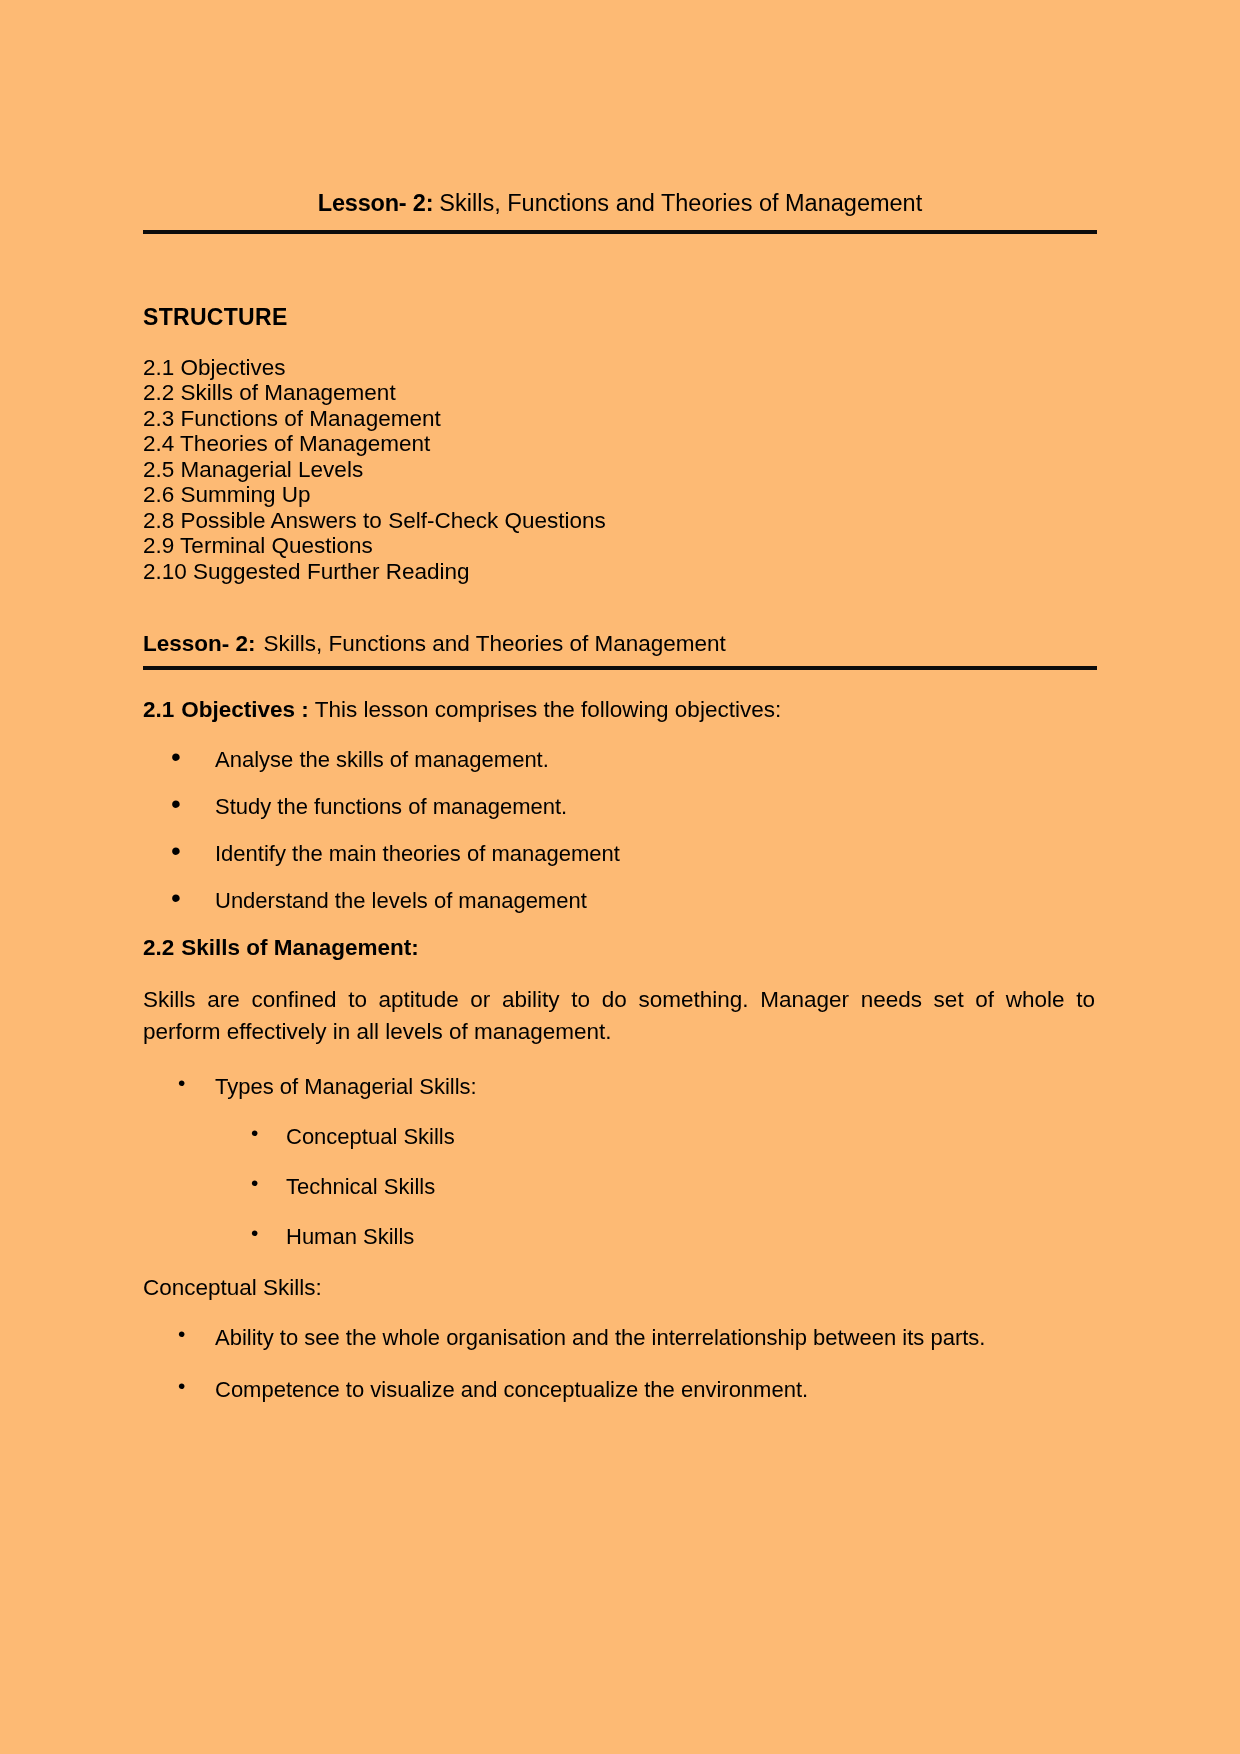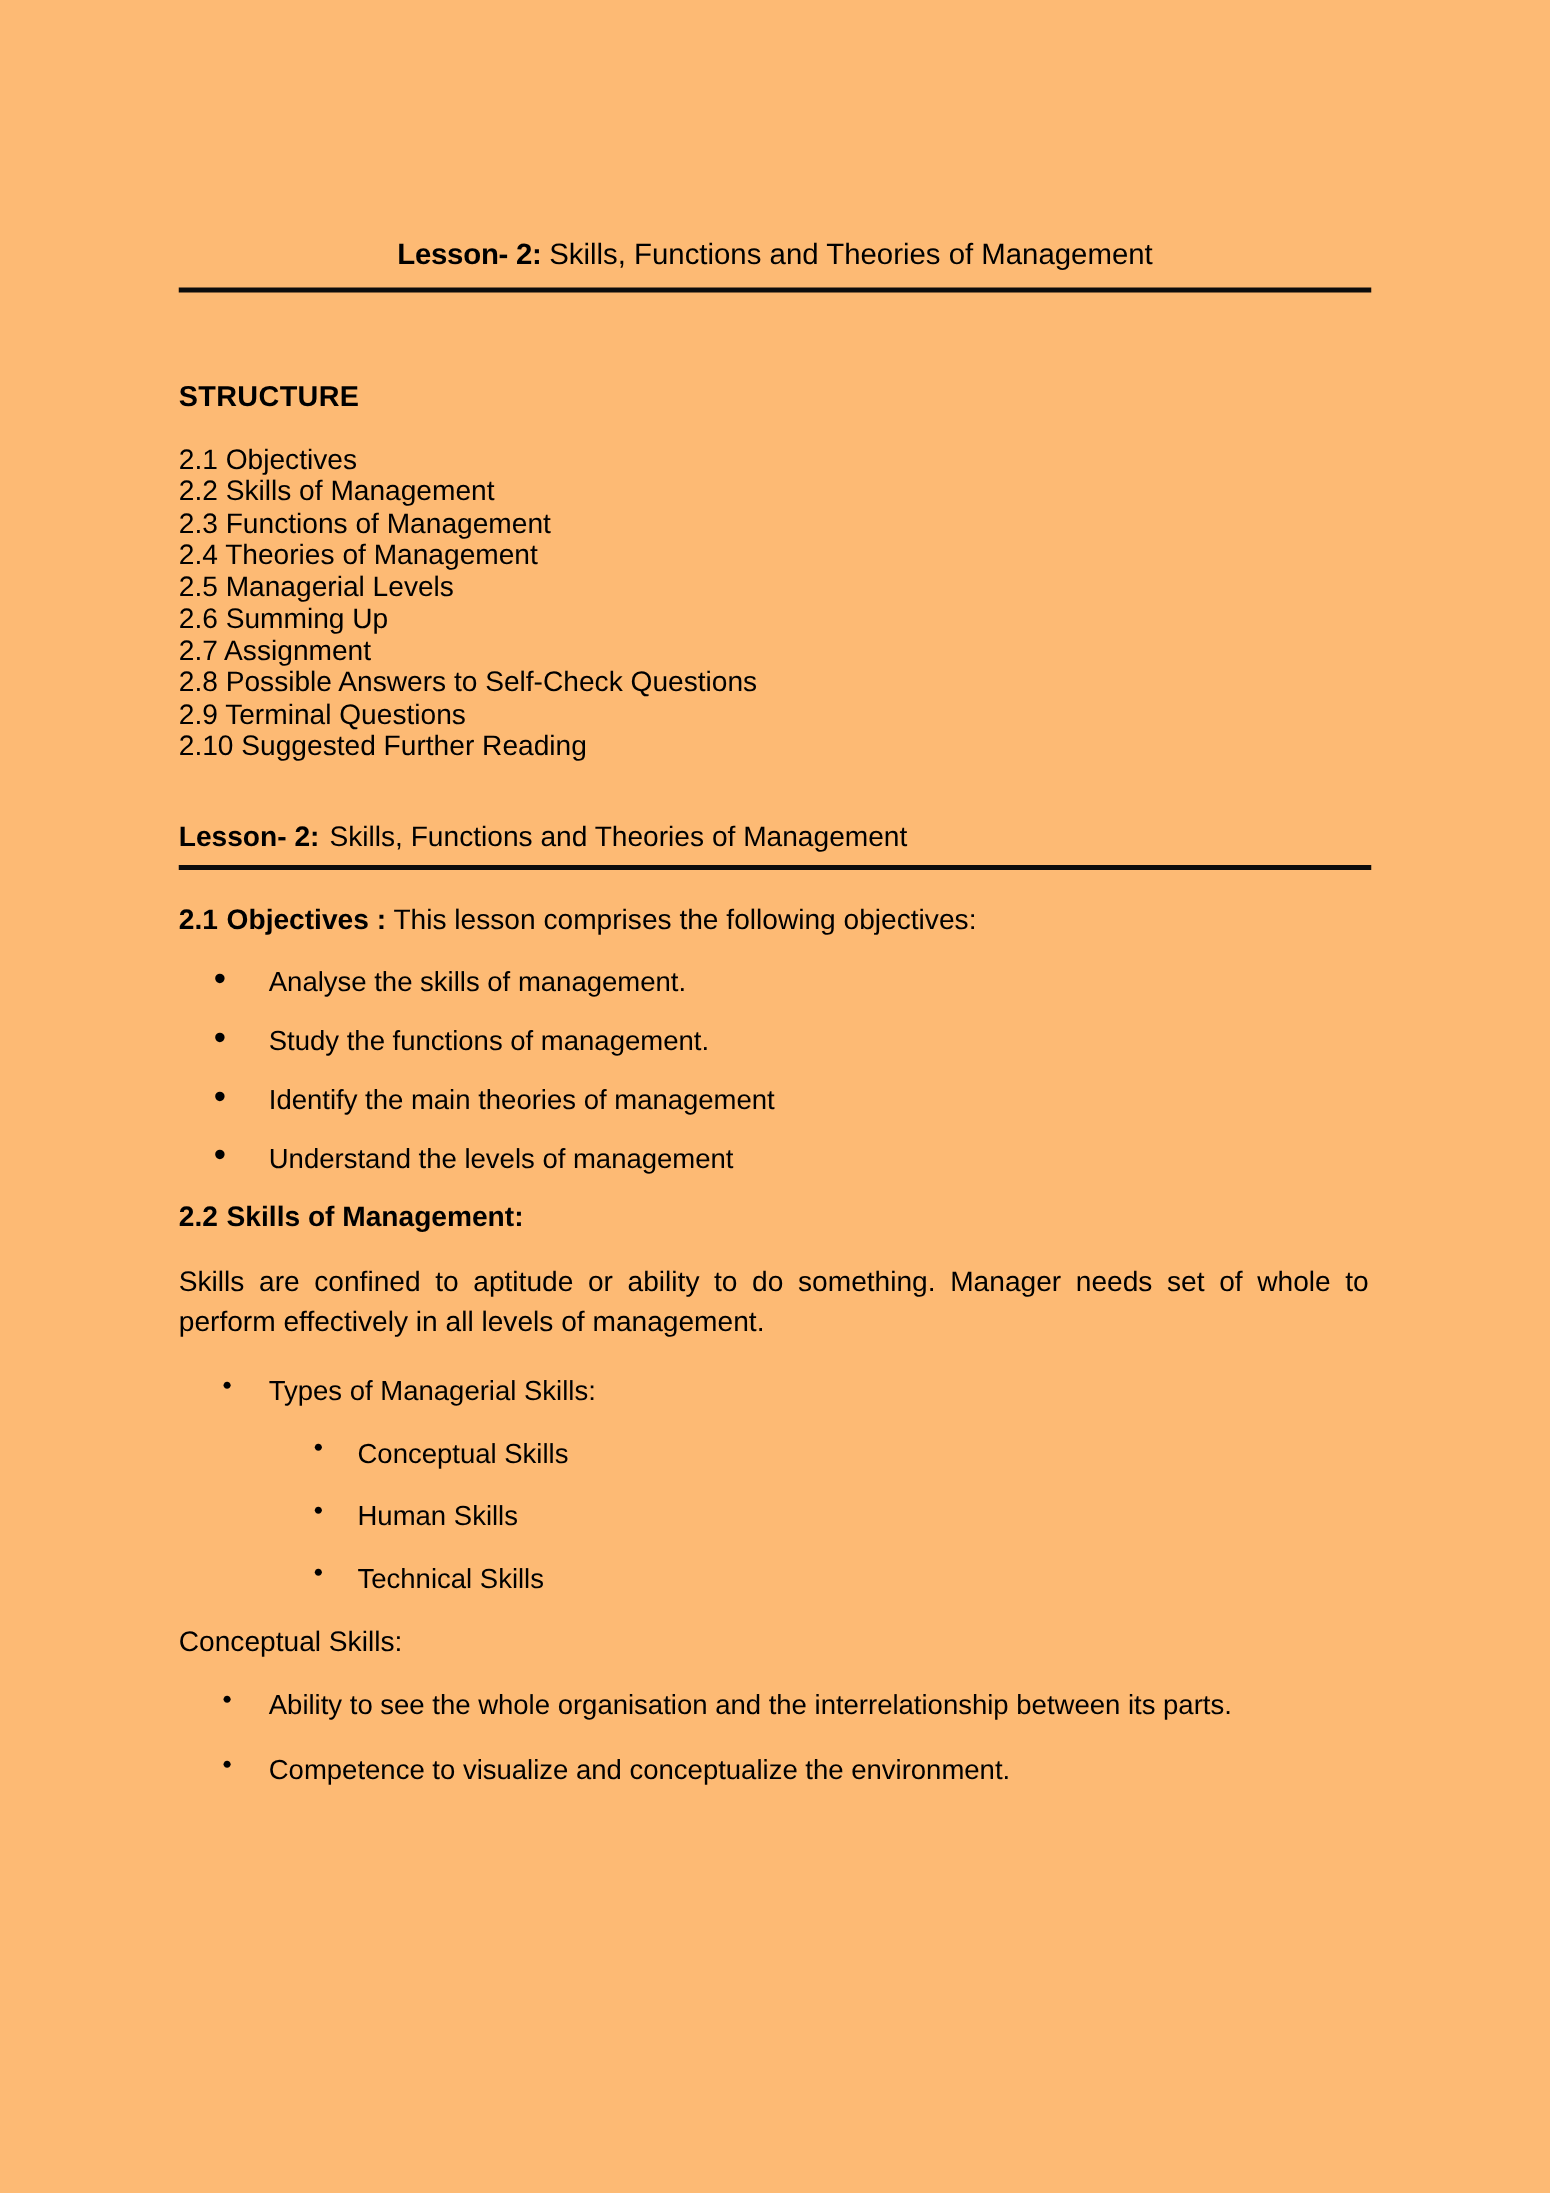--- a/index.html
+++ b/index.html
@@ -213,21 +213,20 @@
 
     <div class="structure-heading">STRUCTURE</div>
 
     <ul class="toc">
       <li>2.1 Objectives</li>
       <li>2.2 Skills of Management</li>
       <li>2.3 Functions of Management</li>
       <li>2.4 Theories of Management</li>
       <li>2.5 Managerial Levels</li>
       <li>2.6 Summing Up</li>
-      <li>2.7 Assignment</li>
       <li>2.8 Possible Answers to Self-Check Questions</li>
       <li>2.9 Terminal Questions</li>
       <li>2.10 Suggested Further Reading</li>
     </ul>
 
     <div class="section-head">
       <span class="lesson-label">Lesson- 2:</span><span class="lesson-title">Skills, Functions and Theories of Management</span>
     </div>
     <hr class="rule thin-gap">
 
@@ -248,22 +247,22 @@
     </div>
 
     <p class="body-para">Skills are confined to aptitude or ability to do something. Manager needs set of whole to perform effectively in all levels of management.</p>
 
     <ul class="bullets dot-l1">
       <li>Types of Managerial Skills:</li>
     </ul>
 
     <ul class="bullets dot-l2">
       <li>Conceptual Skills</li>
+      <li>Technical Skills</li>
       <li>Human Skills</li>
-      <li>Technical Skills</li>
     </ul>
 
     <div class="lead-in">Conceptual Skills:</div>
 
     <ul class="bullets dot-detail">
       <li>Ability to see the whole organisation and the interrelationship between its parts.</li>
       <li>Competence to visualize and conceptualize the environment.</li>
     </ul>
 
   </div>

